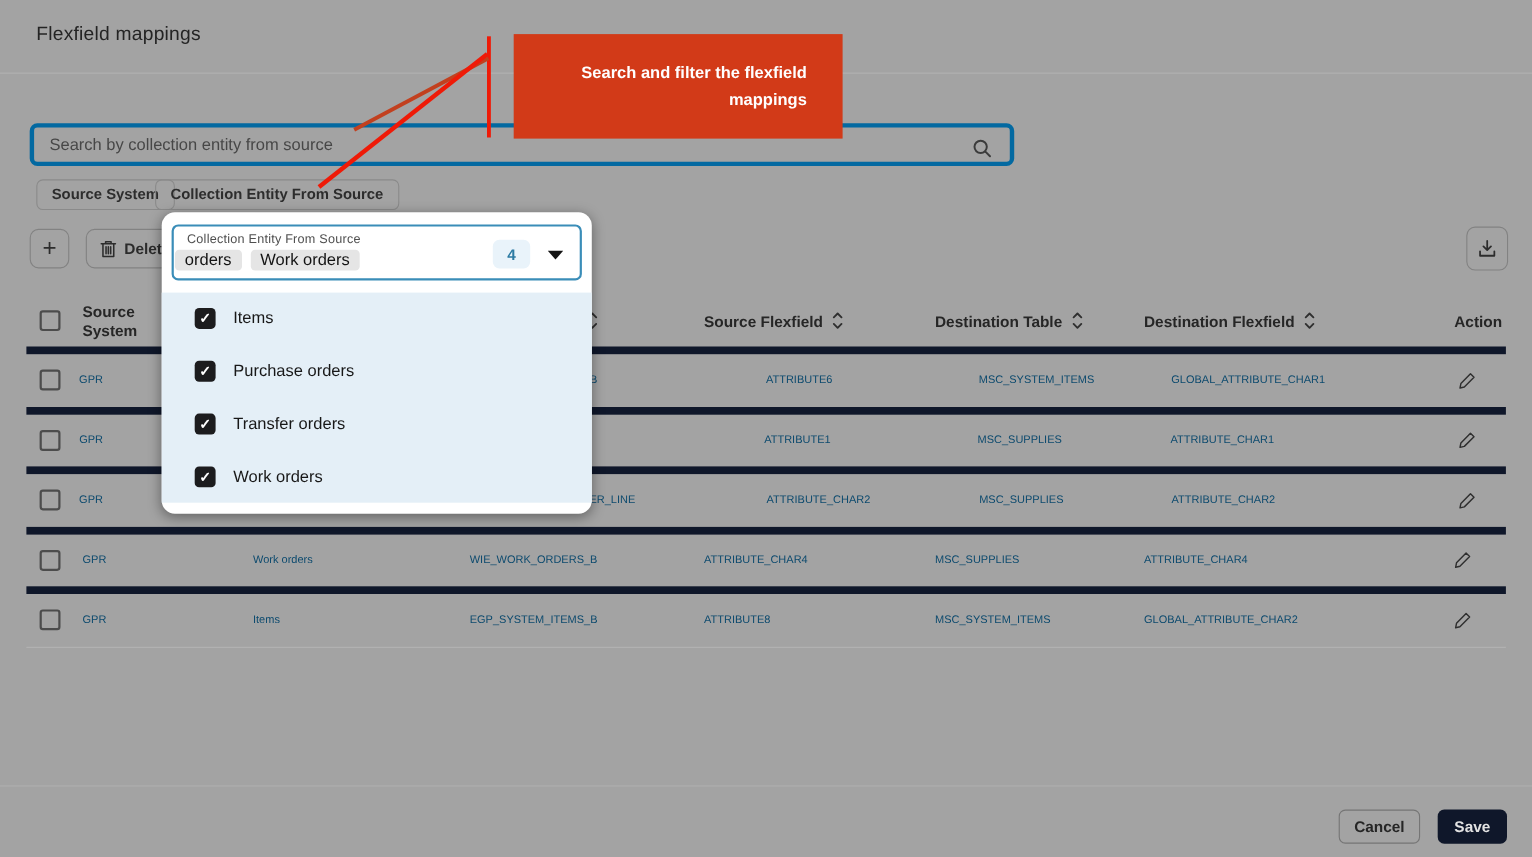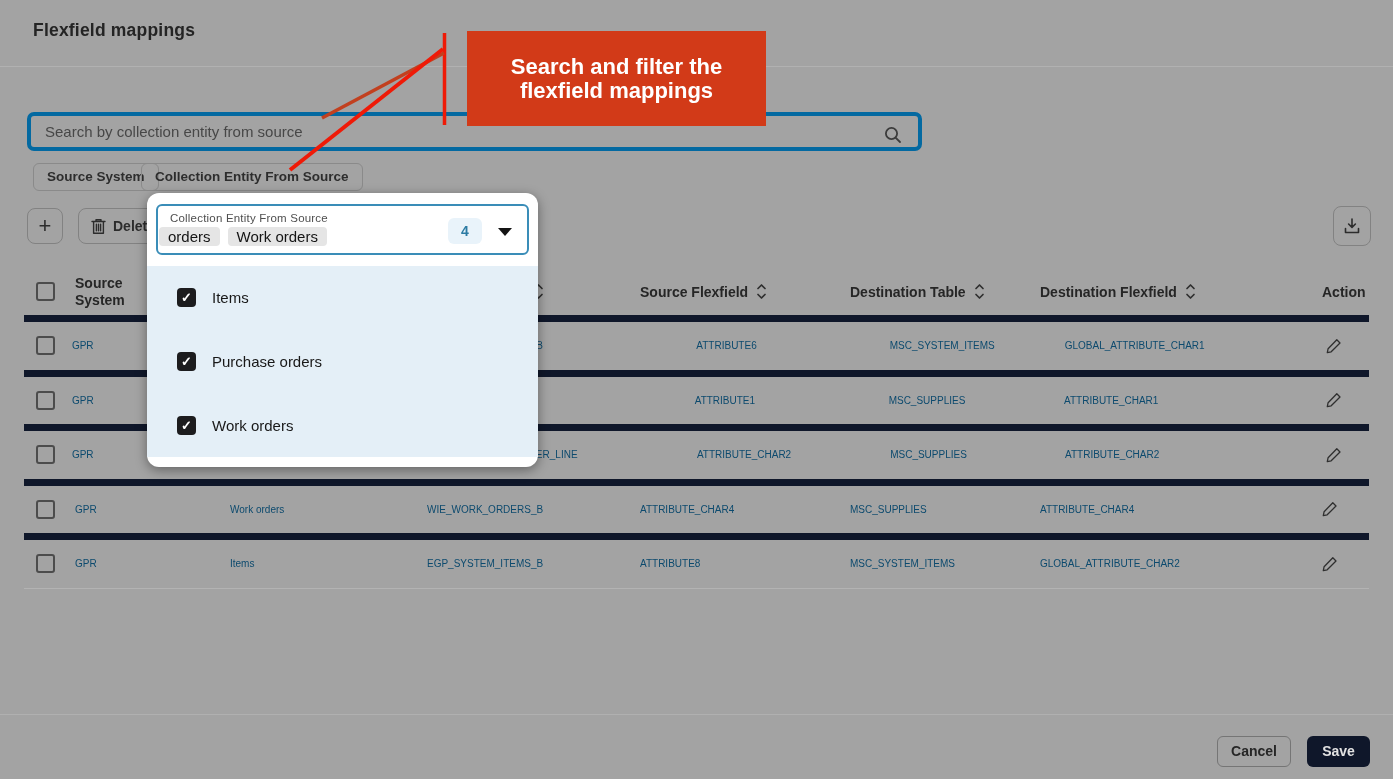--- a/index.html
+++ b/index.html
@@ -4,21 +4,21 @@
 <style>
   html,body{margin:0;padding:0}
   body{
     width:1393px;height:779px;position:relative;overflow:hidden;
     background:#a3a3a3;font-family:"Liberation Sans",sans-serif;
     -webkit-font-smoothing:antialiased;
   }
   .abs{position:absolute}
 
   
-  .page-title{left:33px;top:20px;font-size:17.5px;font-weight:700;color:#242424;letter-spacing:.2px}
+  .page-title{left:33px;top:20px;font-size:17.5px;font-weight:400;color:#242424;letter-spacing:.2px}
   .divider-top{left:0;top:66px;width:1393px;height:1px;background:#b1b1b1}
 
   
   .search-box{left:27px;top:112px;width:895px;height:39px;border:4px solid #0369a1;border-radius:7px;box-sizing:border-box}
   .search-box input{
     position:absolute;left:0;top:0;width:100%;height:100%;border:none;outline:none;background:transparent;
     padding:0 44px 0 14px;font-size:15px;color:#454545;font-family:"Liberation Sans",sans-serif;box-sizing:border-box;
   }
   .search-box input::placeholder{color:#474747;opacity:1}
   .search-icon{position:absolute;right:15px;top:9px;width:20px;height:20px}
@@ -73,21 +73,21 @@
   .opt-list{margin:11px -9px 0;height:191px;background:#e4eff7;display:flex;flex-direction:column}
   .opt{flex:1;display:flex;align-items:center;padding-left:30px;gap:16px;cursor:pointer}
   .opt-check{width:19px;height:19px;background:#1c1c1e;border-radius:4px;color:#fff;
     display:flex;align-items:center;justify-content:center;font-size:13px;font-weight:700}
   .opt-check::after{content:"\2713"}
   .opt-label{font-size:15px;color:#181818}
 
   
   .callout{left:467px;top:31px;width:299px;height:95px;background:#d23a18;z-index:60;
     display:flex;align-items:center;justify-content:center}
-  .callout-text{width:234px;text-align:center;color:#ffffff;font-size:22px;font-weight:700;line-height:24px}
+  .callout-text{width:234px;text-align:right;color:#ffffff;font-size:15px;font-weight:700;line-height:24px}
   .anno-svg{left:0;top:0;z-index:55;pointer-events:none}
 </style>
 </head>
 <body>
 
 <div class="abs page-title">Flexfield mappings</div>
 <div class="abs divider-top"></div>
 
 <div class="abs search-box">
   <input type="text" placeholder="Search by collection entity from source" style="">
@@ -261,20 +261,24 @@
     <div class="opt">
       <span class="opt-check"></span>
       <span class="opt-label">Items</span>
     </div>
     <div class="opt">
       <span class="opt-check"></span>
       <span class="opt-label">Purchase orders</span>
     </div>
     <div class="opt">
       <span class="opt-check"></span>
+      <span class="opt-label">Transfer orders</span>
+    </div>
+    <div class="opt">
+      <span class="opt-check"></span>
       <span class="opt-label">Work orders</span>
     </div>
   </div>
 </div>
 
 <div class="abs callout">
   <div class="callout-text">Search and filter the flexfield mappings</div>
 </div>
 <svg class="abs anno-svg" width="1393" height="230" viewBox="0 0 1393 230">
   <line x1="444.5" y1="33" x2="444.5" y2="125" stroke="#ef1a07" stroke-width="3.5"></line>

